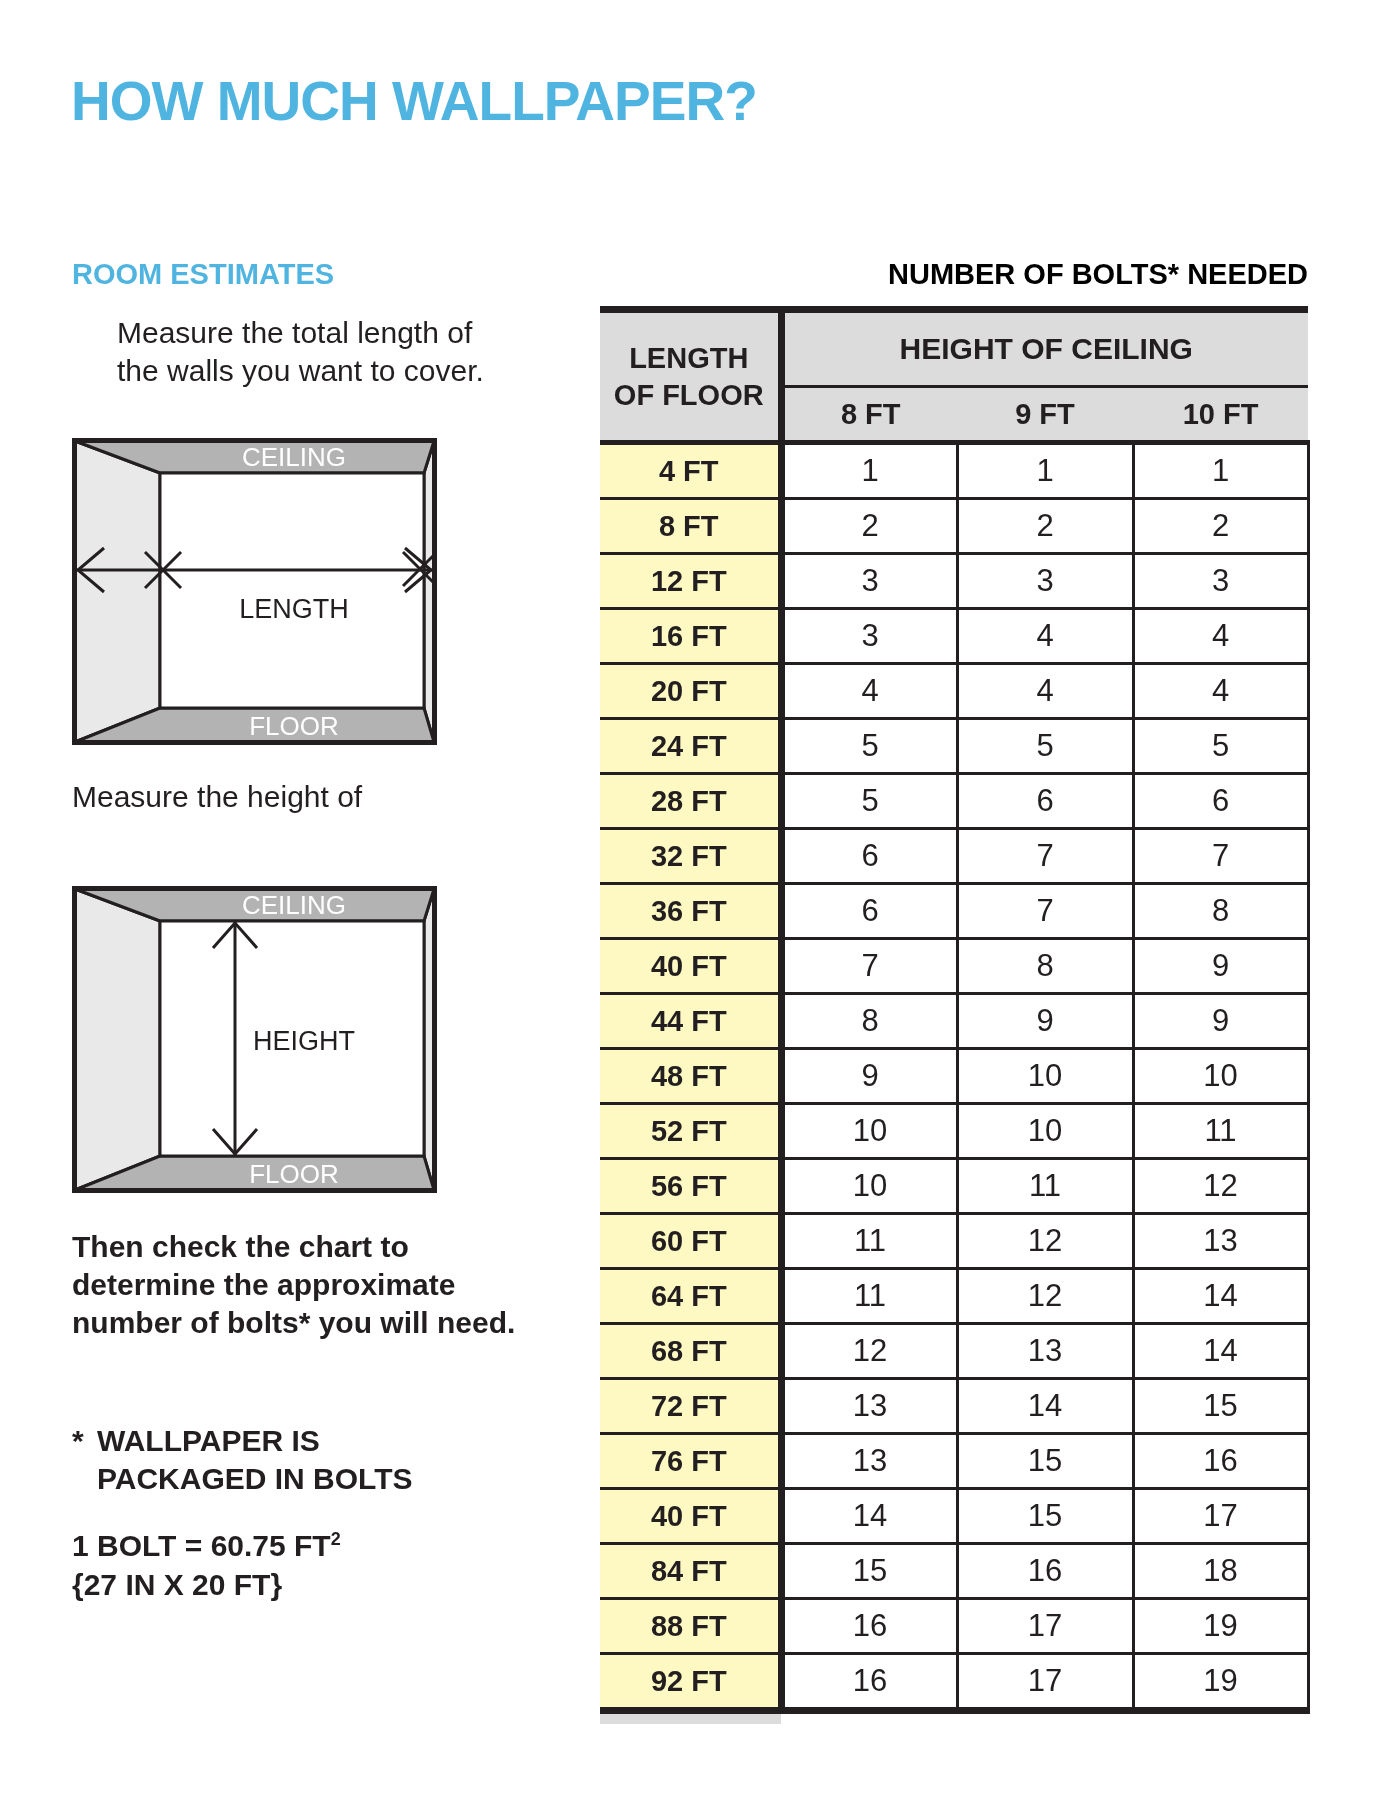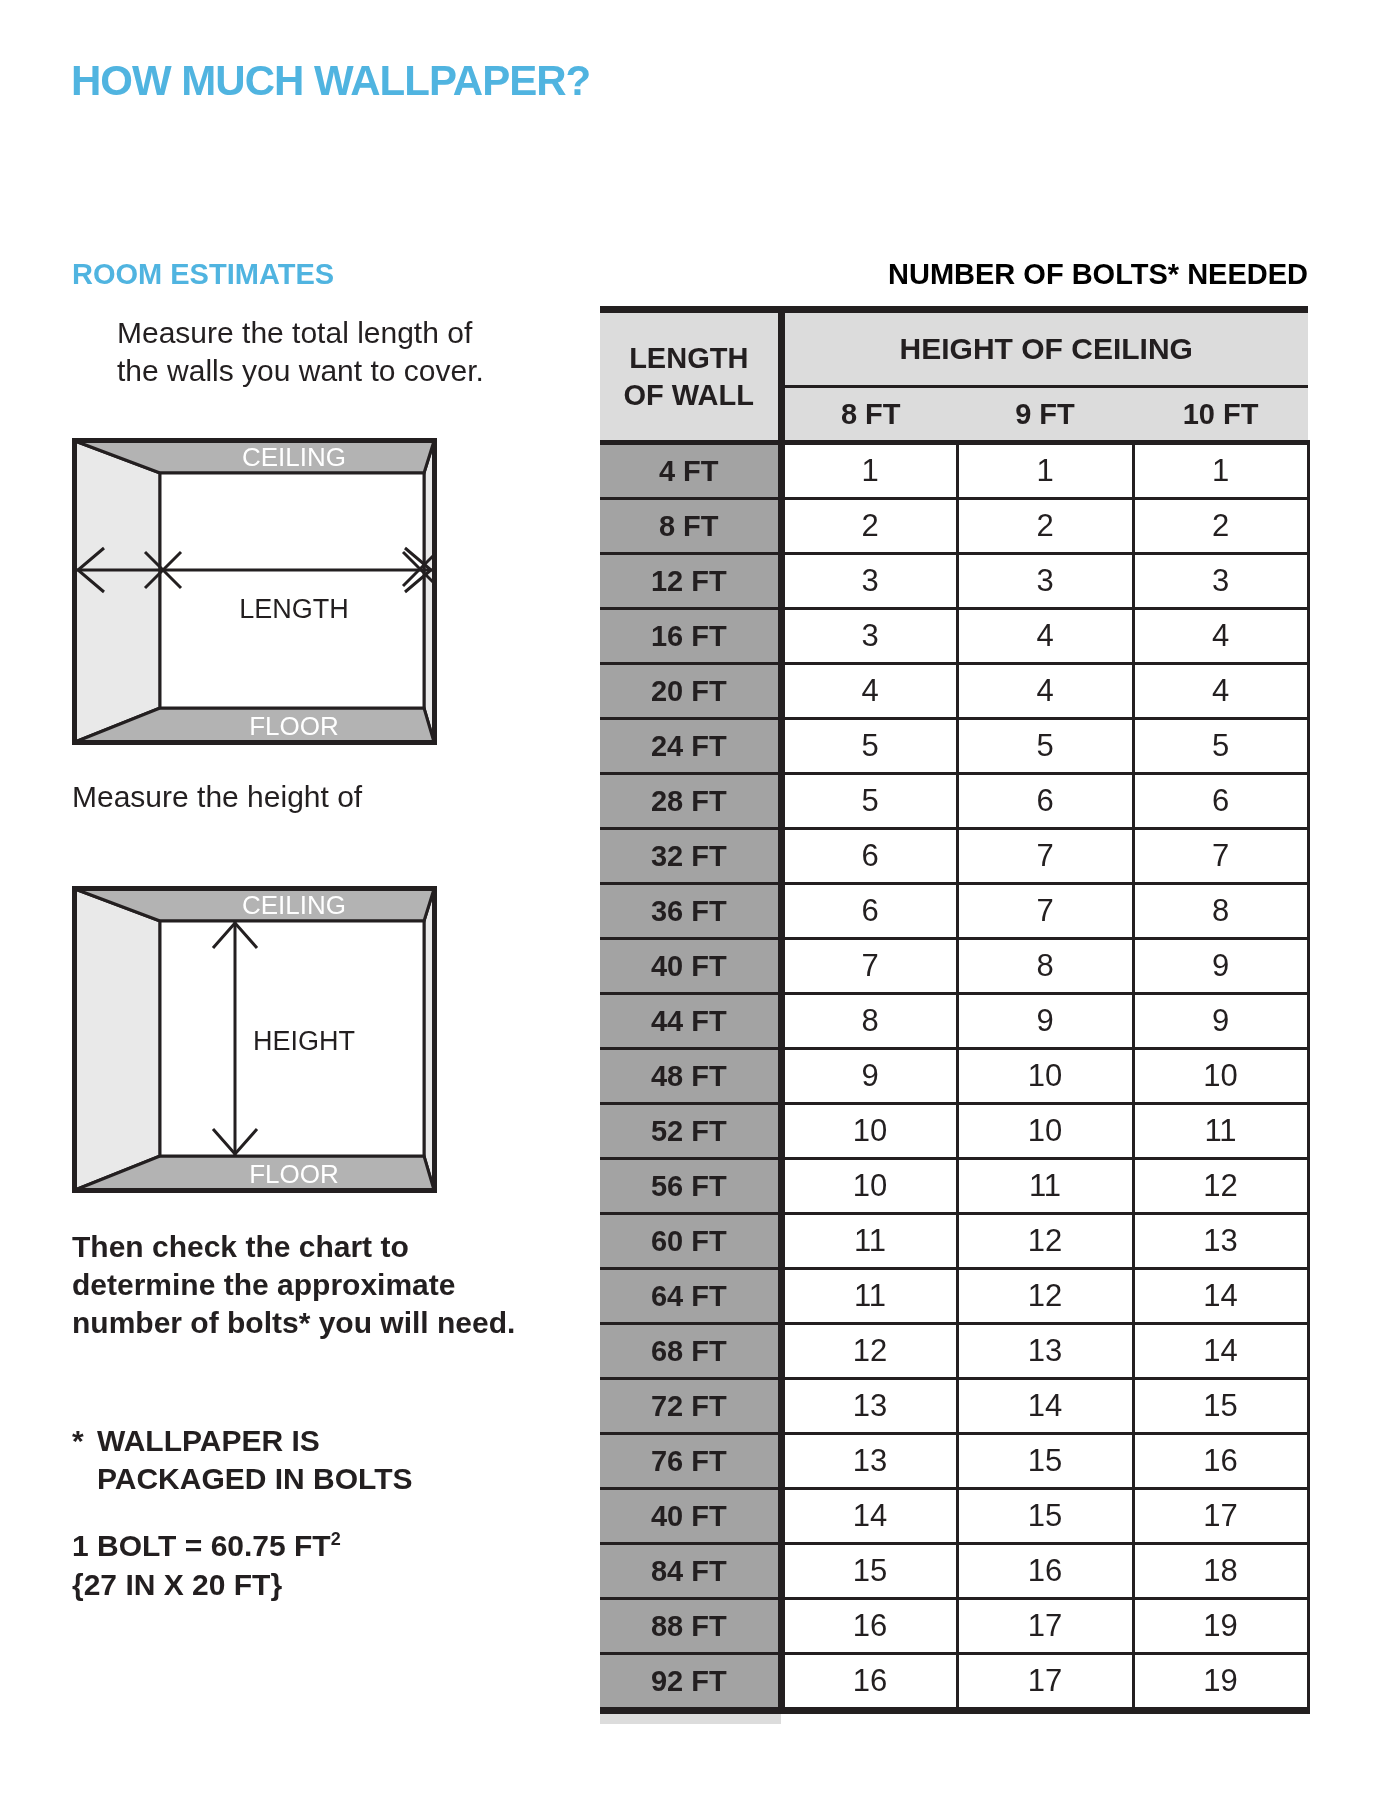--- a/index.html
+++ b/index.html
@@ -6,22 +6,22 @@
   body {
     width: 1391px; height: 1800px;
     position: relative;
     background: #ffffff;
     color: #231f20;
     font-family: "Liberation Sans", sans-serif;
     overflow: hidden;
   }
 
   .page-title {
-    position: absolute; left: 71px; top: 60px;
-    font-size: 42px; font-weight: bold; letter-spacing: -1px;
+    position: absolute; left: 71px; top: 74px;
+    font-size: 55px; font-weight: bold; letter-spacing: -1px;
     color: #50b4e0; line-height: 1;
     white-space: nowrap;
   }
 
   .section-heading {
     position: absolute; left: 72px; top: 258px;
     font-size: 29px; font-weight: bold; color: #50b4e0;
     white-space: nowrap;
   }
   .table-heading {
@@ -85,21 +85,21 @@
     height: 70px;
     border-bottom: 3px solid #231f20;
     font-size: 30px;
   }
   .bolt-table thead tr.sub-header th {
     height: 50px;
     border-bottom: 5px solid #231f20;
     font-size: 29px;
   }
   .bolt-table tbody th {
-    background: #a3a3a3;
+    background: #fef9c3;
     border: 3px solid #231f20;
     border-left: none;
     border-right: 7px solid #231f20;
     font-size: 29px; font-weight: bold; text-align: center;
     height: 50px;
   }
   .bolt-table tbody td {
     background: #ffffff;
     border: 3px solid #231f20;
     font-size: 31px; font-weight: normal; text-align: center;
@@ -186,21 +186,21 @@
     <colgroup>
       <col class="c1">
         <col class="c2">
         <col class="c3">
         <col class="c4">
     </colgroup>
     <thead>
       <tr>
         <th class="length-header" rowspan="2">
           <div>LENGTH</div>
-          <div>OF WALL</div>
+          <div>OF FLOOR</div>
         </th>
         <th class="group-header" colspan="3">HEIGHT OF CEILING</th>
       </tr>
       <tr class="sub-header">
         <th>8 FT</th>
         <th>9 FT</th>
         <th>10 FT</th>
       </tr>
     </thead>
     <tbody>

